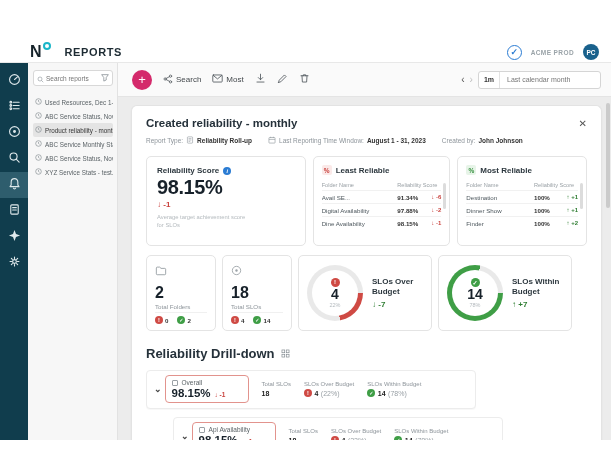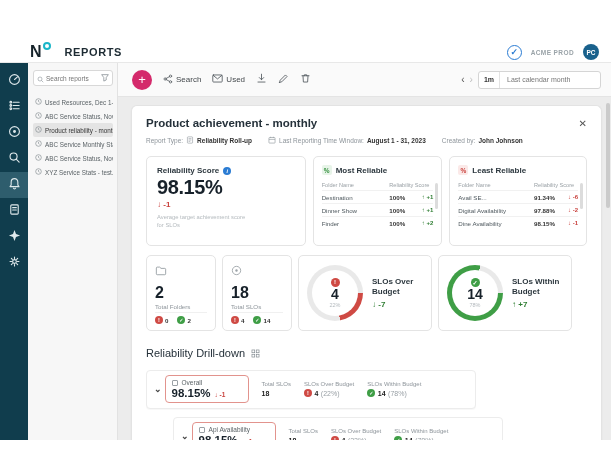--- a/index.html
+++ b/index.html
@@ -130,21 +130,21 @@
     display:flex; flex-direction:column; align-items:center; justify-content:center; gap:0; }
   .gauge-hole .badge-err, .gauge-hole .badge-ok { width:9px; height:9px; font-size:6px; }
   .gauge-num { font-size:14px; font-weight:bold; color:#17212a; line-height:1.1; }
   .gauge-pct { font-size:5.5px; color:#b3b9bd; }
   .gauge-side { display:flex; flex-direction:column; }
   .gauge-label { font-size:8px; font-weight:bold; color:#2d383f; line-height:1.3; width:48px; }
   .gauge-delta { font-size:8px; margin-top:3px; }
 
   .drilldown { margin-top:13px; }
   .dd-titleline { display:flex; align-items:center; gap:6px; }
-  .dd-title { font-size:11px; font-weight:normal; color:#25313a; }
+  .dd-title { font-size:13px; font-weight:bold; color:#25313a; }
   .dd-titleline svg { stroke:#7c858b; fill:none; stroke-width:1; }
   .dd-row { display:flex; align-items:center; margin-top:8px; background:#fff;
     border:1px solid #ececec; border-radius:4px; padding:4px 8px 5px 4px; width:330px; box-shadow:0 1px 1px rgba(0,0,0,.03); }
   .dd-row.indent { margin-left:27px; }
   .dd-chevron { background:none; border:none; font-size:9px; color:#444; cursor:pointer; padding:0 3px; font-weight:bold; }
   .dd-namebox { border:1px solid #e2938d; border-radius:4px; padding:3px 7px 3px 6px; min-width:84px; cursor:pointer; }
   .dd-nameline { display:flex; align-items:center; gap:4px; font-size:6.5px; color:#5a6266; }
   .cbx { width:6px; height:6px; border:1px solid #9aa1a6; border-radius:1px; background:#fff; flex-shrink:0; cursor:pointer; }
   .dd-scoreline { display:flex; align-items:baseline; gap:4px; margin-top:1px; }
   .dd-score { font-size:11.5px; font-weight:bold; color:#17212a; }
@@ -296,21 +296,21 @@
               <circle cx="10.5" cy="11" r="1.6"></circle>
               <path d="M4.4 6.2l4.7-2.5M4.4 7.8l4.7 2.5"></path>
             </svg></span>
         <span>Search</span>
       </button>
       <button class="tool-btn">
         <span><svg width="11" height="9" viewBox="0 0 14 11">
               <rect x="1" y="1" width="12" height="9" rx="1"></rect>
               <path d="M1.5 1.5L7 6l5.5-4.5"></path>
             </svg></span>
-        <span>Used</span>
+        <span>Most</span>
       </button>
       <button class="icon-btn">
         <span><svg width="11" height="11" viewBox="0 0 14 14">
               <path d="M7 1.5v7M4.2 5.8L7 8.6l2.8-2.8M2.5 11.5h9"></path>
             </svg></span>
       </button>
       <button class="icon-btn">
         <span><svg width="11" height="11" viewBox="0 0 14 14">
               <path d="M2 12l.8-2.8 6.7-6.7 2 2-6.7 6.7L2 12z"></path>
             </svg></span>
@@ -327,21 +327,21 @@
           <span class="time-chip">1m</span>
           <span class="time-label">Last calendar month</span>
         </div>
       </div>
     </div>
 
     <div class="content">
       <div class="report-card">
 
         <div class="report-head">
-          <span class="report-title">Product achievement - monthly</span>
+          <span class="report-title">Created reliability - monthly</span>
           <button class="close-btn">✕</button>
         </div>
 
         <div class="meta-row">
           <span class="meta-item">
             <span>Report Type:</span>
             <span><svg width="8" height="8" viewBox="0 0 14 14">
                   <rect x="2.5" y="1.5" width="9" height="11" rx="1"></rect>
                   <path d="M4.5 4.5h5M4.5 7h5M4.5 9.5h3"></path>
                 </svg></span>
@@ -366,20 +366,47 @@
           <div class="card card-rs">
             <div class="rs-titleline">
               <span class="rs-title">Reliability Score</span>
               <span class="info-icon">i</span>
             </div>
             <div class="rs-value">98.15%</div>
             <div class="rs-delta delta-red">↓ -1</div>
             <div class="rs-desc">Average target achievement score for SLOs</div>
           </div>
 
+          <div class="card card-lr">
+            <div class="lt-head">
+              <span class="pct-badge red">%</span>
+              <span>Least Reliable</span>
+            </div>
+            <div class="lt-cols">
+              <span class="lt-col-name">Folder Name</span>
+              <span class="lt-col-score">Reliability Score</span>
+            </div>
+            <div class="lt-row">
+              <span class="lt-name">Avail SE...</span>
+              <span class="lt-score">91.34%</span>
+              <span class="lt-delta delta-red">↓ -6</span>
+            </div>
+            <div class="lt-row">
+              <span class="lt-name">Digital Availability</span>
+              <span class="lt-score">97.88%</span>
+              <span class="lt-delta delta-red">↓ -2</span>
+            </div>
+            <div class="lt-row">
+              <span class="lt-name">Dine Availability</span>
+              <span class="lt-score">98.15%</span>
+              <span class="lt-delta delta-red">↓ -1</span>
+            </div>
+            <span class="mini-thumb"></span>
+          </div>
+
           <div class="card card-mr">
             <div class="lt-head">
               <span class="pct-badge green">%</span>
               <span>Most Reliable</span>
             </div>
             <div class="lt-cols">
               <span class="lt-col-name">Folder Name</span>
               <span class="lt-col-score">Reliability Score</span>
             </div>
             <div class="lt-row">
@@ -389,47 +416,20 @@
             </div>
             <div class="lt-row">
               <span class="lt-name">Dinner Show</span>
               <span class="lt-score">100%</span>
               <span class="lt-delta delta-green">↑ +1</span>
             </div>
             <div class="lt-row">
               <span class="lt-name">Finder</span>
               <span class="lt-score">100%</span>
               <span class="lt-delta delta-green">↑ +2</span>
-            </div>
-            <span class="mini-thumb"></span>
-          </div>
-
-          <div class="card card-lr">
-            <div class="lt-head">
-              <span class="pct-badge red">%</span>
-              <span>Least Reliable</span>
-            </div>
-            <div class="lt-cols">
-              <span class="lt-col-name">Folder Name</span>
-              <span class="lt-col-score">Reliability Score</span>
-            </div>
-            <div class="lt-row">
-              <span class="lt-name">Avail SE...</span>
-              <span class="lt-score">91.34%</span>
-              <span class="lt-delta delta-red">↓ -6</span>
-            </div>
-            <div class="lt-row">
-              <span class="lt-name">Digital Availability</span>
-              <span class="lt-score">97.88%</span>
-              <span class="lt-delta delta-red">↓ -2</span>
-            </div>
-            <div class="lt-row">
-              <span class="lt-name">Dine Availability</span>
-              <span class="lt-score">98.15%</span>
-              <span class="lt-delta delta-red">↓ -1</span>
             </div>
             <span class="mini-thumb"></span>
           </div>
         </div>
 
         <div class="cards-row2">
 
           <div class="card card-sm">
             <span><svg width="12" height="11" viewBox="0 0 14 13">
                   <path d="M1.5 3.5c0-.6.4-1 1-1h3L7 4h4.5c.6 0 1 .4 1 1v5.5c0 .6-.4 1-1 1h-9c-.6 0-1-.4-1-1V3.5z"></path>

